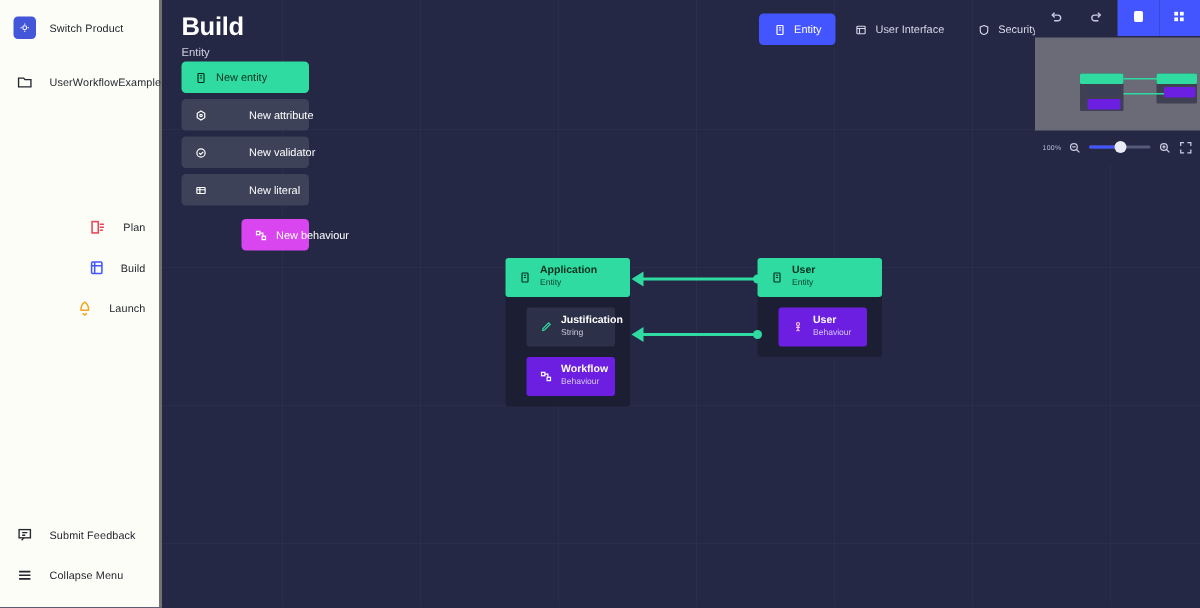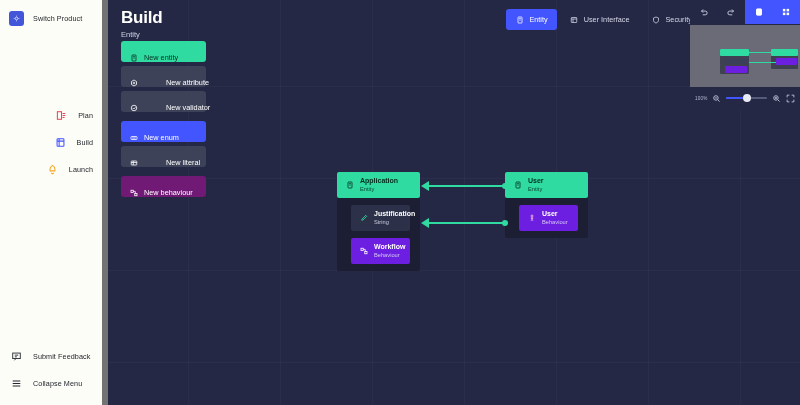--- a/index.html
+++ b/index.html
@@ -8,21 +8,21 @@
     font-family: "Liberation Sans", sans-serif;
     background: #242845;
     overflow: hidden;
   }
   .app { position: relative; width: 800px; height: 405px; display: flex; }
 
   
   .sidebar {
     width: 108px; height: 405px;
     background: #fdfdf7;
-    border-right: 6px solid #737373;
+    border-right: 2px solid #737373;
     display: flex; flex-direction: column;
     flex: 0 0 108px;
     position: relative;
   }
   .sb-row {
     display: flex; align-items: center;
     gap: 9px; padding: 0 9px;
     height: 27px; margin-bottom: 0;
     cursor: pointer;
   }
@@ -63,32 +63,32 @@
     pointer-events: none;
   }
 
   .page-head { position: absolute; left: 13px; top: 8px; }
   .page-title { font-size: 17px; font-weight: bold; color: #ffffff; letter-spacing: -.2px; }
   .page-sub { font-size: 7.5px; color: #cfd2e2; margin-top: 2px; }
 
   
   .tools { position: absolute; left: 13px; top: 41px; width: 85px; }
   .tbtn {
-    display: flex; align-items: flex-end; gap: 6px;
+    display: flex; align-items: center; gap: 6px;
     height: 21px; border-radius: 3px; padding-left: 8px;
     margin-bottom: 4px; cursor: pointer;
     font-size: 7.3px; color: #ffffff;
     white-space: nowrap;
   }
   .tbtn .tico { width: 9px; height: 9px; display:flex; align-items:center; justify-content:center; flex:0 0 9px;}
   .tbtn.green { background: #2fdba0; color: #07301f; }
   .tbtn.green .tico svg { stroke: #07301f; }
   .tbtn.grey  { background: #3d4258; gap: 28px; }
   .tbtn.blue  { background: #4355ff; }
-  .tbtn.purple{ background: #701a75; }
+  .tbtn.purple{ background: #d946ef; margin-left: 40px; }
   .tbtn.sp-top { margin-top: 9px; }
 
   
   .tabs {
     position: absolute; right: 10px; top: 9px;
     display: flex; align-items: center; gap: 4px;
   }
   .tab {
     display: flex; align-items: center; gap: 5px;
     height: 21px; padding: 0 9px; border-radius: 3px;
@@ -178,20 +178,28 @@
           <span class="tile">
             <svg width="7" height="7" viewBox="0 0 16 16" fill="none" stroke="#ffffff" stroke-width="1.6">
               <circle cx="8" cy="8" r="3"></circle>
                 <path d="M8 1.5v2M8 12.5v2M1.5 8h2M12.5 8h2"></path>
             </svg>
           </span>
         </span>
         <span class="sb-label">Switch Product</span>
       </div>
 
+      <div class="sb-row" style="margin-top:9px">
+        <span class="sb-ico">
+          <svg width="11" height="11" viewBox="0 0 16 16" fill="none" stroke="#22262e" stroke-width="1.3">
+            <path d="M2 4.5h5l1.2 1.5H14v7H2z"></path>
+          </svg>
+        </span>
+        <span class="sb-label">UserWorkflowExample</span>
+      </div>
     </div>
 
     <div class="sb-gap-a"></div>
 
     <div class="sb-nav">
       <div class="sb-row">
         <span class="sb-ico">
           <svg width="11" height="11" viewBox="0 0 16 16" fill="none" stroke="#e8445a" stroke-width="1.5">
             <rect x="2" y="2.5" width="6" height="11"></rect>
               <path d="M9.5 5h4M9.5 8h4M9.5 11h3"></path>
@@ -271,29 +279,20 @@
       <div class="tbtn grey">
         <span class="tico">
           <svg width="8" height="8" viewBox="0 0 16 16" fill="none" stroke="#ffffff" stroke-width="1.6">
             <circle cx="8" cy="8" r="5.5"></circle>
               <path d="M5.5 8l2 2 3.5-3.5"></path>
           </svg>
         </span>
         <span>New validator</span>
       </div>
 
-      <div class="tbtn blue sp-top">
-        <span class="tico">
-          <svg width="8" height="8" viewBox="0 0 16 16" fill="none" stroke="#ffffff" stroke-width="1.6">
-            <rect x="2" y="5" width="12" height="6" rx="1.2"></rect>
-              <path d="M4.5 8h7"></path>
-          </svg>
-        </span>
-        <span>New enum</span>
-      </div>
       <div class="tbtn grey">
         <span class="tico">
           <svg width="8" height="8" viewBox="0 0 16 16" fill="none" stroke="#ffffff" stroke-width="1.6">
             <rect x="2.5" y="4" width="11" height="8" rx="1"></rect>
               <path d="M2.5 7h11M6.5 4v8"></path>
           </svg>
         </span>
         <span>New literal</span>
       </div>
 

